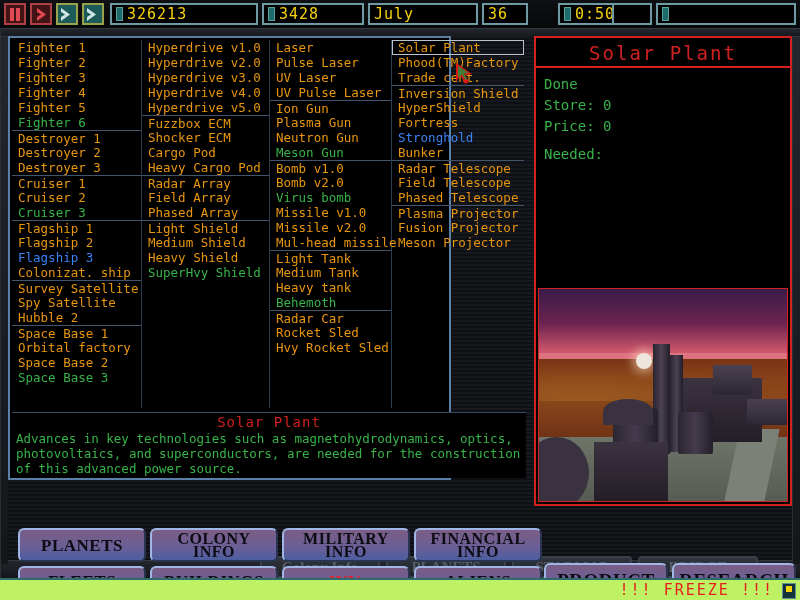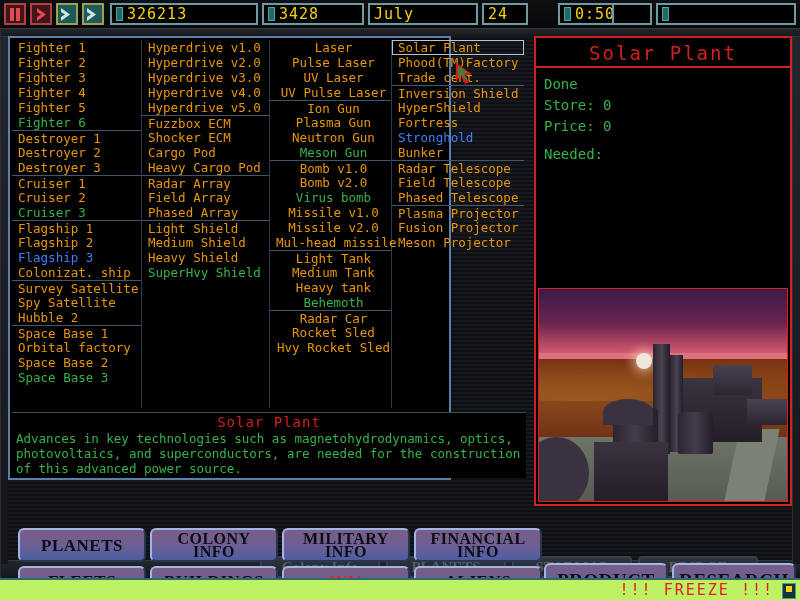--- a/index.html
+++ b/index.html
@@ -45,21 +45,21 @@
 
   .panel{ position:absolute; background:#000; }
 
   
   #leftpanel{ left:0; top:0; width:443px; height:444px;
       border:2px solid #5a7fa8; background:#000; }
   #cols{ position:absolute; left:2px; top:2px; width:514px; height:368px; display:flex; }
   .col{ position:relative; height:100%; border-right:1px solid #2a3c52; }
   .col:last-child{ border-right:none; }
   .col.c1{ width:130px; } .col.c2{ width:128px; }
-  .col.c3{ width:122px;text-align:center; } .col.c4{ width:132px; }
+  .col.c3{ width:122px; } .col.c4{ width:132px; }
 
   .it{ height:15px; line-height:15px; font-size:12.5px; padding-left:6px;
        white-space:nowrap; letter-spacing:0px;
        font-family:"DejaVu Sans Mono",monospace; }
   .it.o{ color:#e8960e; }
   .it.g{ color:#37b34a; }
   .it.w{ color:#3b82f6; }
   .it.sep{ border-top:1px solid #43556b; }
   .it.sel{ outline:1px solid #b9c4cf; outline-offset:-1px; }
 
@@ -189,21 +189,21 @@
   <div class="lcd" style="left:262px;width:102px;">
     <i class="tab"></i>
     <span class="val">3428</span>
   </div>
 
   <div class="lcd" style="left:368px;width:110px;">
     <span class="val">July</span>
   </div>
 
   <div class="lcd" style="left:482px;width:46px;">
-    <span class="val">24</span>
+    <span class="val">36</span>
   </div>
 
   <div class="lcd" style="left:558px;width:76px;">
     <i class="tab"></i>
     <span class="val">0:50</span>
   </div>
 
   <div class="lcd" style="left:612px;width:40px;"></div>
 
   <div class="lcd" style="left:656px;width:140px;">

